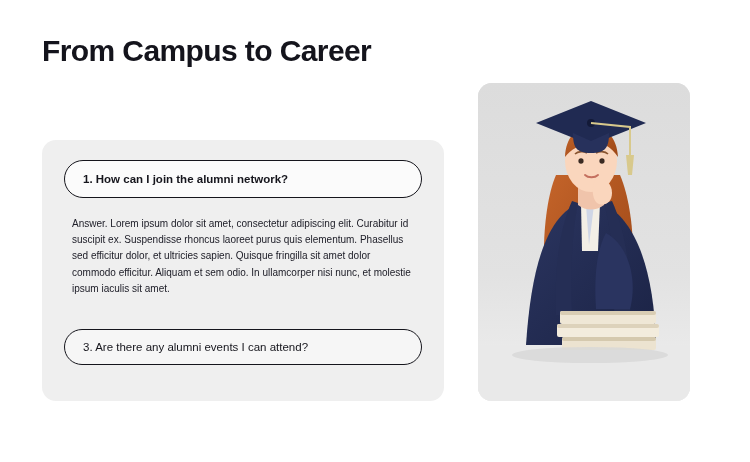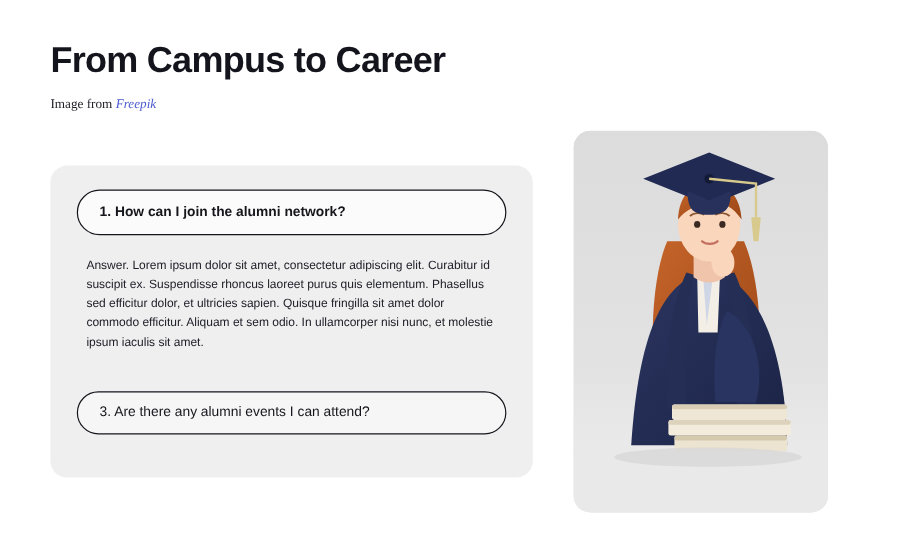--- a/index.html
+++ b/index.html
@@ -38,21 +38,21 @@
   }
   .credit a {
     color: #4a5ad0;
     font-style: italic;
     text-decoration: none;
   }
   .content {
     display: flex;
     margin-top: 16px;
     gap: 34px;
-    align-items: center;
+    align-items: flex-end;
   }
   .faq-card {
     width: 430px;
     background: #efefef;
     border-radius: 14px;
     padding: 20px 18px 22px 18px;
     box-sizing: border-box;
   }
   .faq-q {
     border: 1.5px solid #15151c;
@@ -90,23 +90,20 @@
   }
   .photo svg { display: block; }
 </style>
 </head>
 <body>
 
 <div class="page">
 
   <h1 class="page-title">From Campus to Career</h1>
 
-  <div class="credit">
-    <span>Image from </span><a href="#">Freepik</a>
-  </div>
 
   <div class="content">
 
     <div class="faq-card">
 
       <div class="faq-q first">1. How can I join the alumni network?</div>
 
       <p class="faq-answer">Answer. Lorem ipsum dolor sit amet, consectetur adipiscing elit. Curabitur id suscipit ex. Suspendisse rhoncus laoreet purus quis elementum. Phasellus sed efficitur dolor, et ultricies sapien. Quisque fringilla sit amet dolor commodo efficitur. Aliquam et sem odio. In ullamcorper nisi nunc, et molestie ipsum iaculis sit amet.</p>
 
       <div class="faq-spacer-lg"></div>

